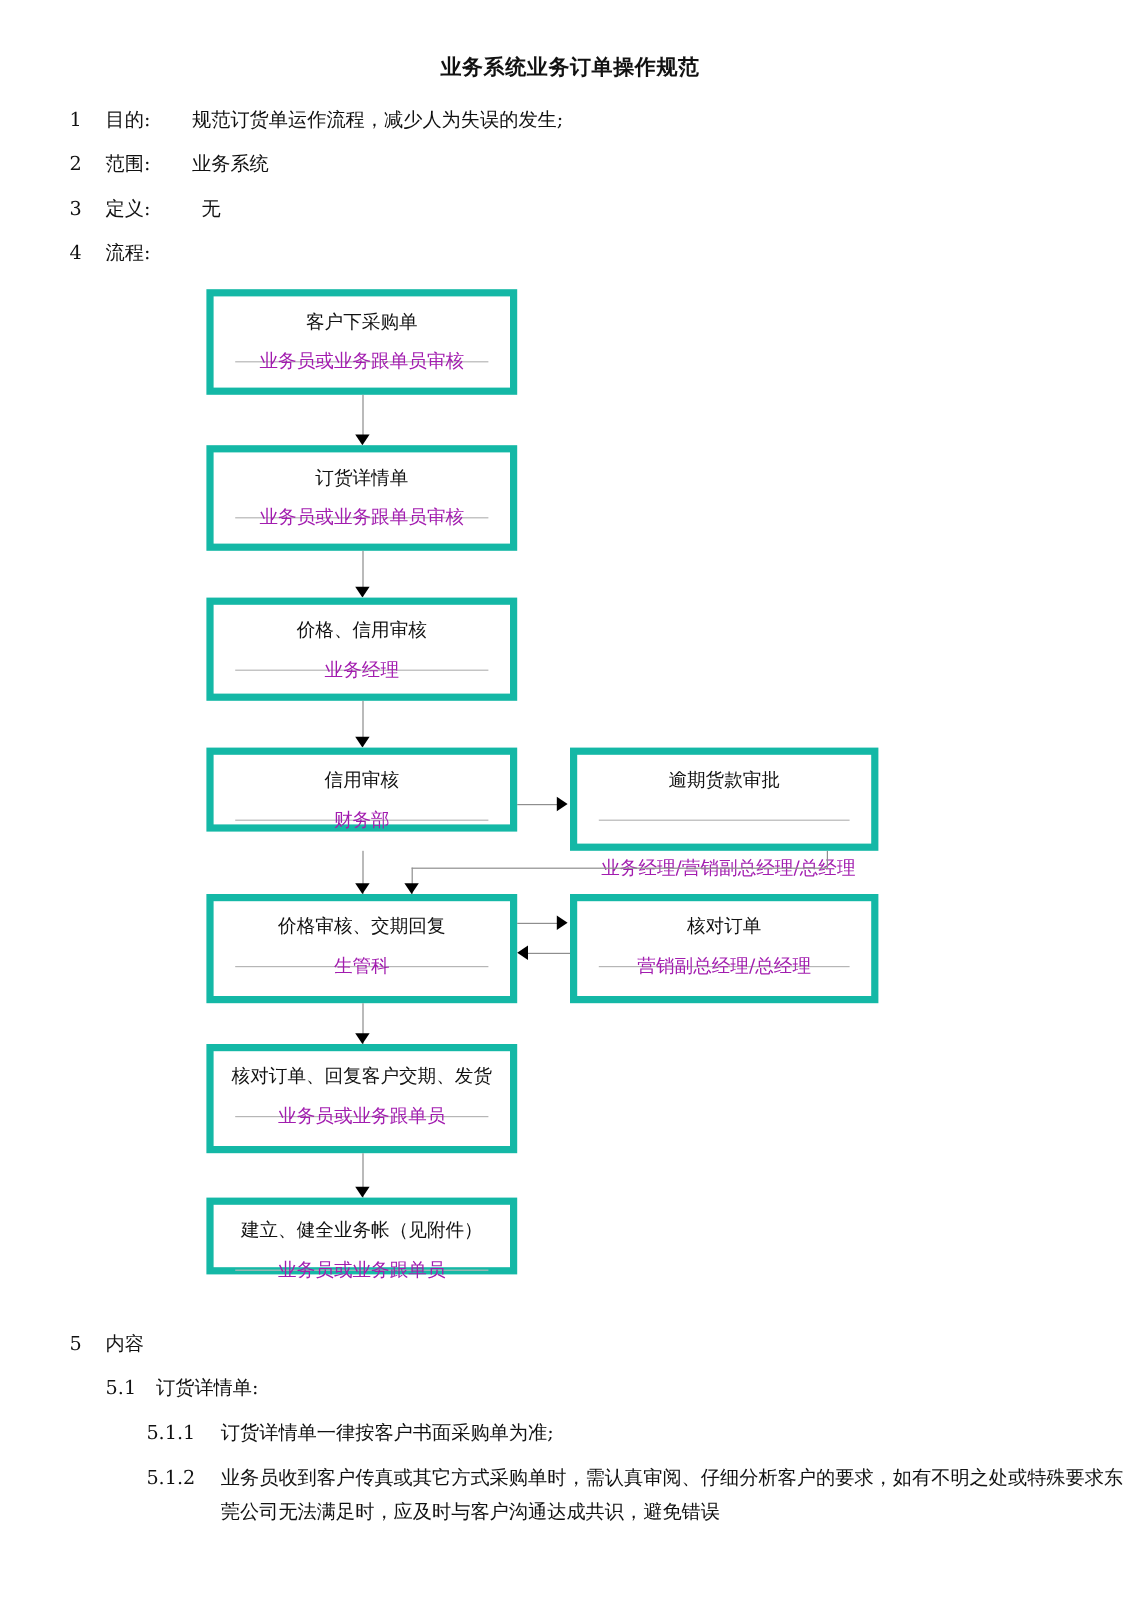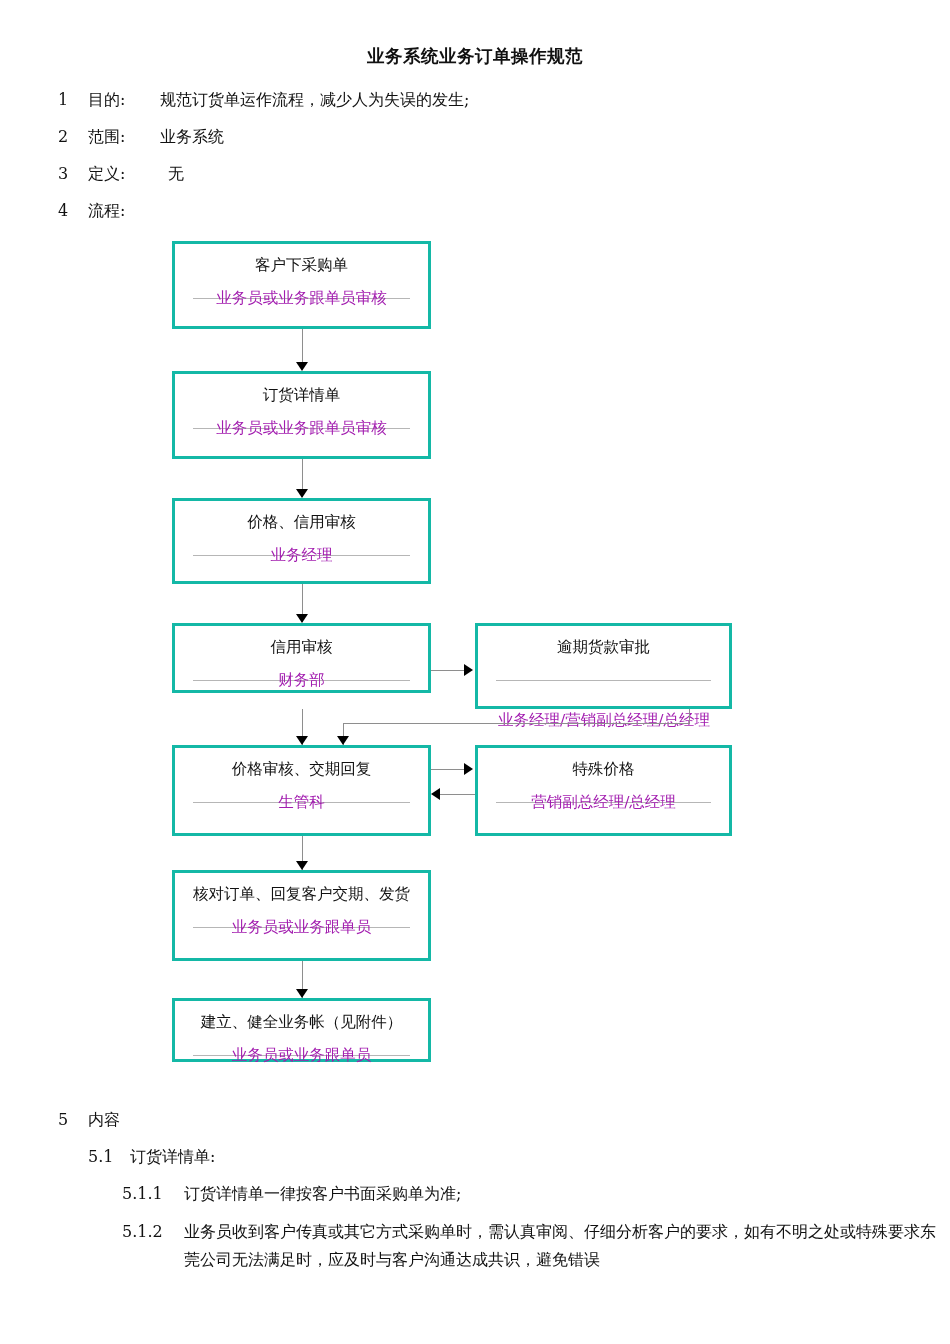--- a/index.html
+++ b/index.html
@@ -68,21 +68,21 @@
     left: 0;
     top: 0;
     width: 950px;
     height: 1344px;
     pointer-events: none;
   }
 
   .fbox {
     position: absolute;
     box-sizing: border-box;
-    border: 3px solid #14b8a6;
+    border: 6px solid #14b8a6;
     background: #ffffff;
     pointer-events: auto;
   }
   .fbox .b-title {
     position: absolute;
     left: 0;
     right: 0;
     text-align: center;
     font-family: "DejaVu Serif", "Liberation Serif", serif;
     font-size: 15.5px;
@@ -265,21 +265,21 @@
     <div class="vline" style="left:343px; top:723px; height:22px;"></div>
     <div class="arrow-down" style="left:337px; top:736px;"></div>
 
     <div class="fbox" style="left:172px; top:745px; width:259px; height:91px;">
       <div class="b-title" style="top:11px;">价格审核、交期回复</div>
       <div class="b-rule" style="left:18px; right:18px; top:54px;"></div>
       <div class="b-sub" style="top:44px;">生管科</div>
     </div>
 
     <div class="fbox" style="left:475px; top:745px; width:257px; height:91px;">
-      <div class="b-title" style="top:11px;">特殊价格</div>
+      <div class="b-title" style="top:11px;">核对订单</div>
       <div class="b-rule" style="left:18px; right:18px; top:54px;"></div>
       <div class="b-sub" style="top:44px;">营销副总经理/总经理</div>
     </div>
 
     <div class="hline" style="left:431px; top:769px; width:35px;"></div>
     <div class="arrow-right" style="left:464px; top:763px;"></div>
 
     <div class="hline" style="left:440px; top:794px; width:35px;"></div>
     <div class="arrow-left" style="left:431px; top:788px;"></div>
 

